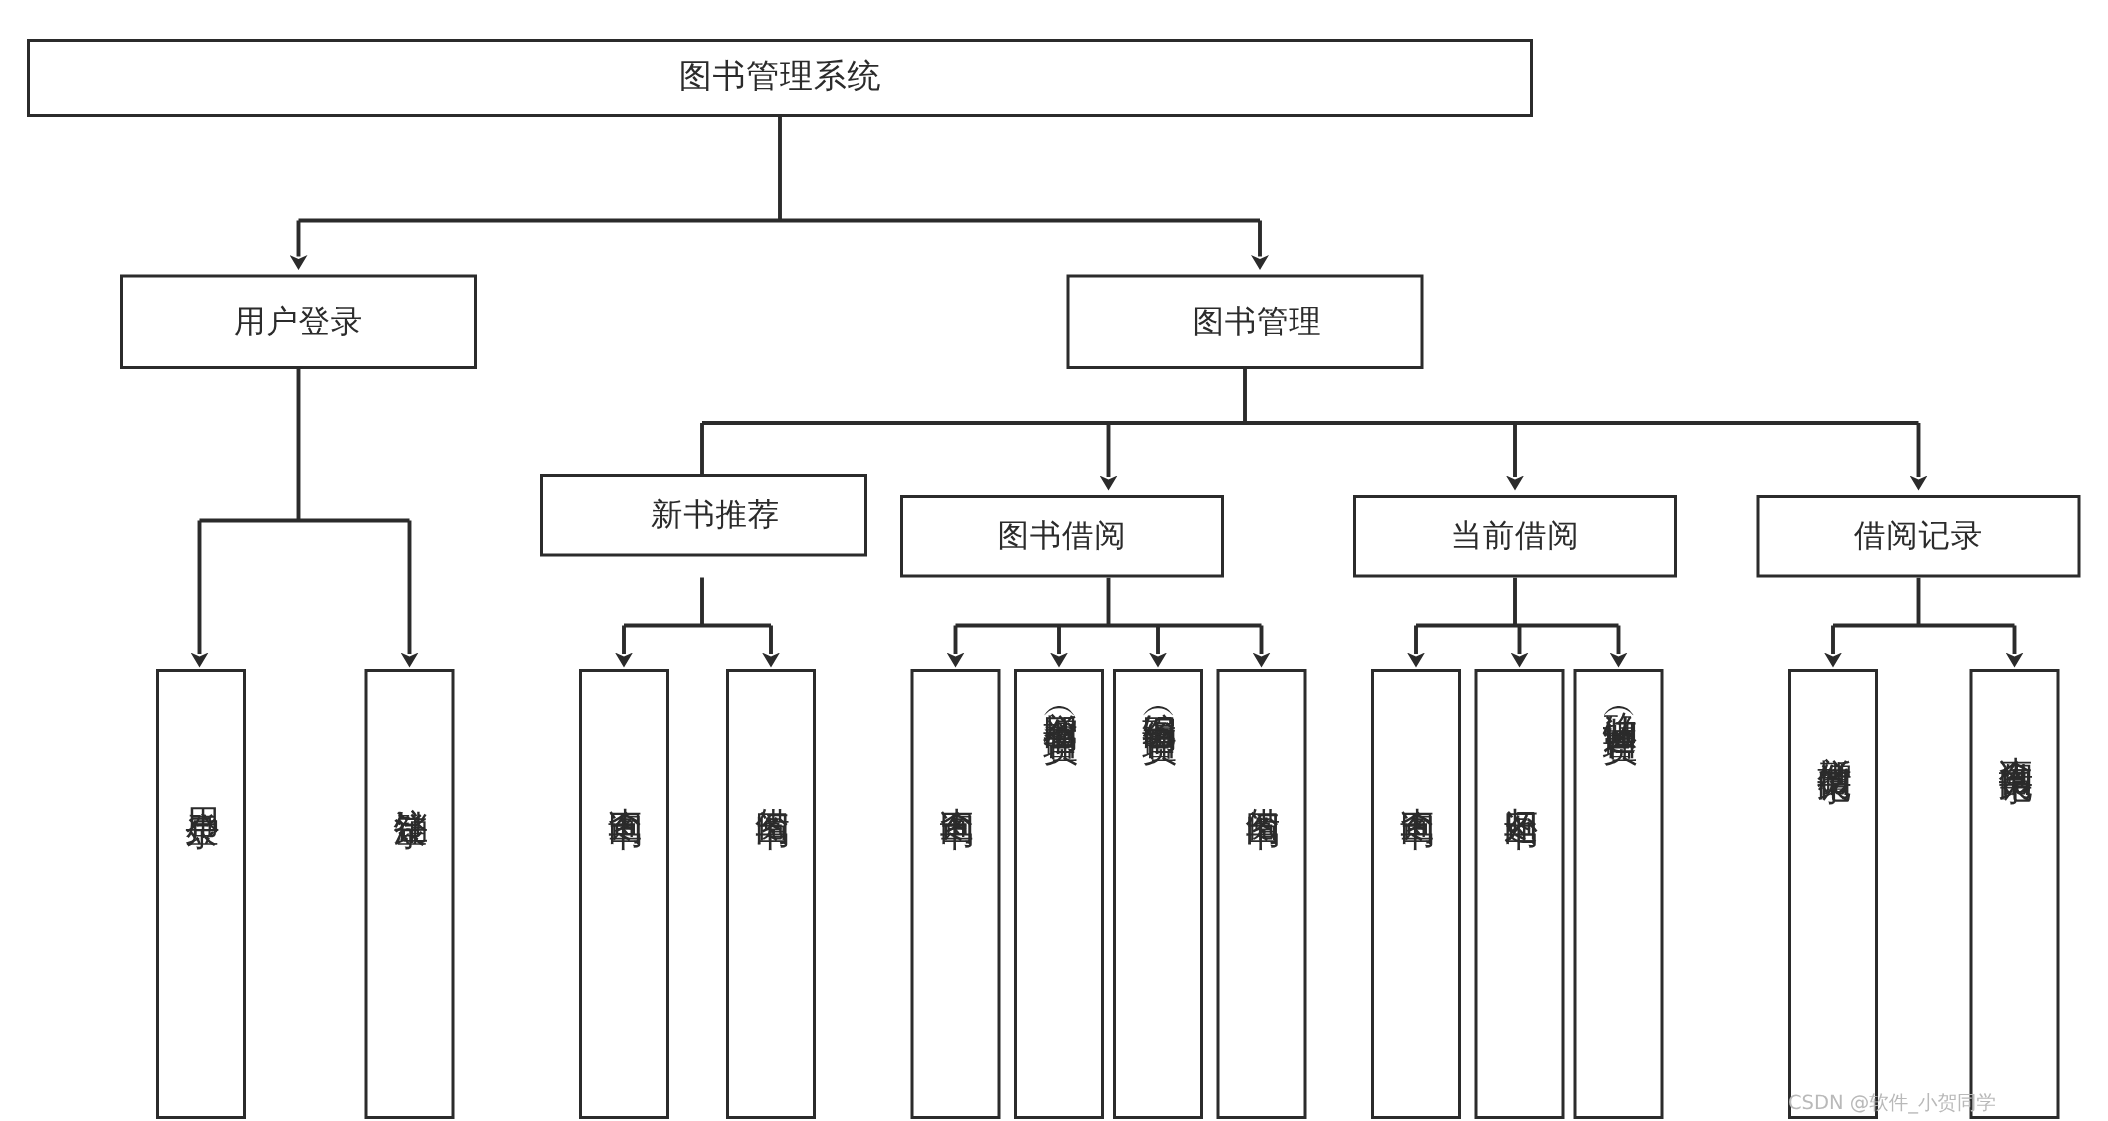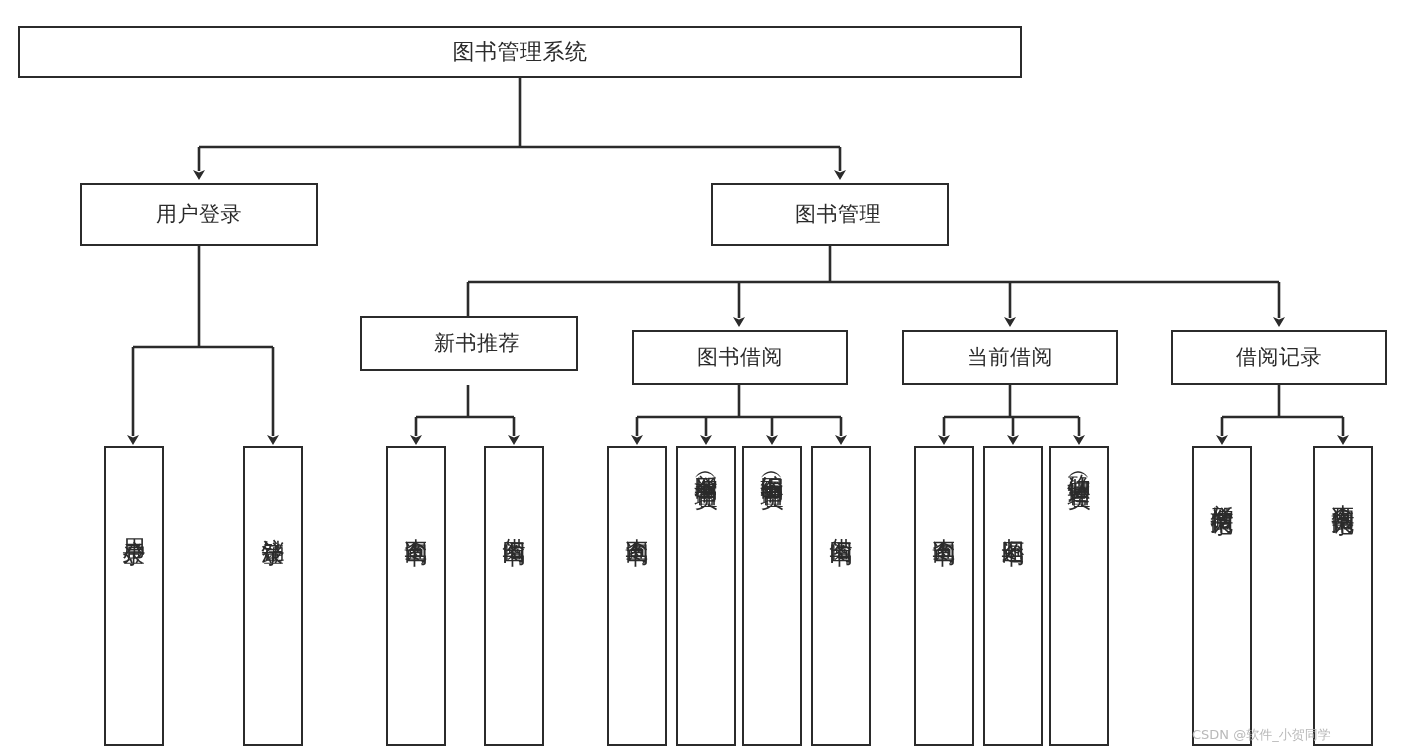--- a/index.html
+++ b/index.html
@@ -135,21 +135,21 @@
   <div class="node horiz" style="left:80px; top:171px; width:238px; height:63px;">
     <span class="node-label">用户登录</span>
   </div>
   <div class="node horiz" style="left:711px; top:171px; width:238px; height:63px;padding-left:16px;">
     <span class="node-label">图书管理</span>
   </div>
 
   <div class="node horiz" style="left:360px; top:304px; width:218px; height:55px;padding-left:16px;">
     <span class="node-label">新书推荐</span>
   </div>
-  <div class="node horiz" style="left:632px; top:318px; width:216px; height:55px;">
+  <div class="node horiz" style="left:600px; top:318px; width:216px; height:55px;">
     <span class="node-label">图书借阅</span>
   </div>
   <div class="node horiz" style="left:1171px; top:318px; width:216px; height:55px;">
     <span class="node-label">借阅记录</span>
   </div>
   <div class="node horiz" style="left:902px; top:318px; width:216px; height:55px;">
     <span class="node-label">当前借阅</span>
   </div>
 
   <div class="node vert" style="left:104px; top:434px; width:60px; height:300px; padding-top:72px;">

